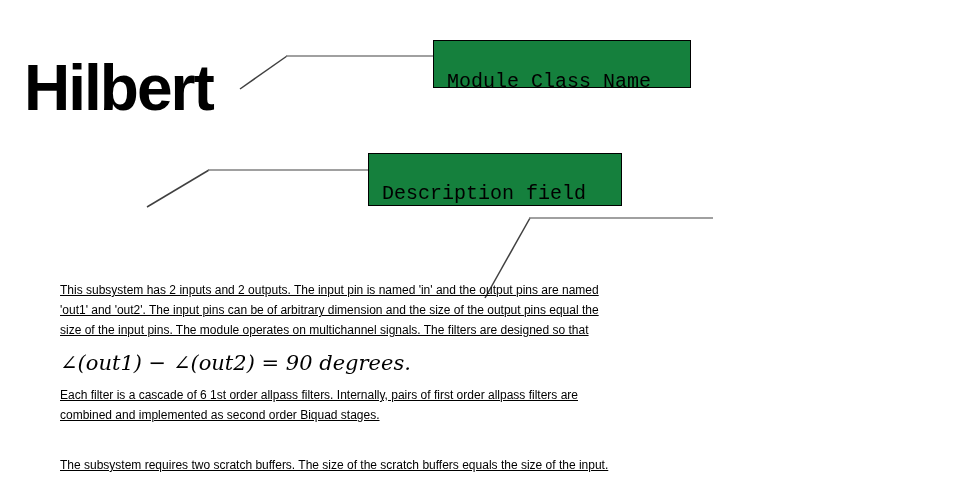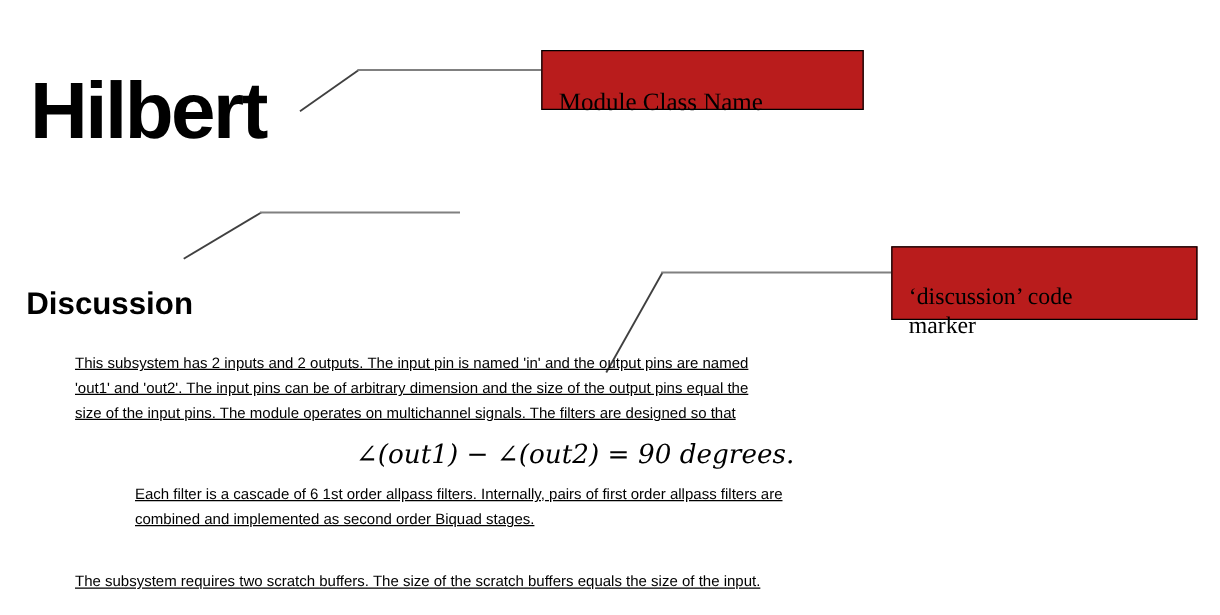--- a/index.html
+++ b/index.html
@@ -26,23 +26,23 @@
     font-family: "Liberation Sans", sans-serif;
     font-size: 64px;
     font-weight: 700;
     letter-spacing: -2px;
     line-height: 1;
     color: #000000;
     white-space: nowrap;
   }
   .callout-box {
     position: absolute;
-    background: #b91c1c;
+    background: #15803d;
     border: 1px solid #000000;
-    font-family: Liberation Serif, serif;
+    font-family: Liberation Mono, monospace;
     font-size: 20px;
     color: #000000;
     white-space: pre-line;
   }
   .callout-module {
     left: 433px; top: 40px;
     width: 258px; height: 48px;
     padding: 8px 6px 0 13px;
     line-height: 22px;
   }
@@ -76,27 +76,26 @@
   .body-para {
     position: absolute;
     left: 60px;
     width: 805px;
     font-size: 12px;
     line-height: 20px;
     white-space: pre-line;
     text-decoration: underline;
   }
   .para-1 { top: 280px; }
-  .para-2 { top: 385px; margin-left: 48px; }
+  .para-2 { top: 385px; }
   .para-3 { top: 435px; margin-top: 20px; }
   .formula {
     position: absolute;
     left: 60px; top: 350px;
     width: 800px;
-    text-align: center;
     font-family: "DejaVu Serif", serif;
     font-style: italic;
     font-size: 21px;
     line-height: 26px;
   }
 </style>
 </head>
 <body>
 
 <div class="page">
@@ -112,28 +111,26 @@
     <line x1="485" y1="298" x2="530" y2="218" stroke="#404040" stroke-width="1.5"></line>
     <line x1="529" y1="218" x2="713" y2="218" stroke="#808080" stroke-width="1.7"></line>
   </svg>
 
   <h1 class="module-title">Hilbert</h1>
 
   <div class="callout-box callout-module">
     <span>Module Class Name</span>
   </div>
 
-
-  <div class="callout-box callout-discussion">
-    <span>‘discussion’ code
-marker</span>
+  <div class="callout-box callout-description">
+    <span>Description field</span>
   </div>
 
 
-  <h2 class="section-heading">Discussion</h2>
+
 
   <p class="body-para para-1">This subsystem has 2 inputs and 2 outputs. The input pin is named 'in' and the output pins are named
 'out1' and 'out2'. The input pins can be of arbitrary dimension and the size of the output pins equal the
 size of the input pins. The module operates on multichannel signals. The filters are designed so that</p>
 
   <div class="formula">∠(out1) − ∠(out2) = 90 degrees.</div>
 
   <p class="body-para para-2">Each filter is a cascade of 6 1st order allpass filters. Internally, pairs of first order allpass filters are
 combined and implemented as second order Biquad stages.</p>
 

